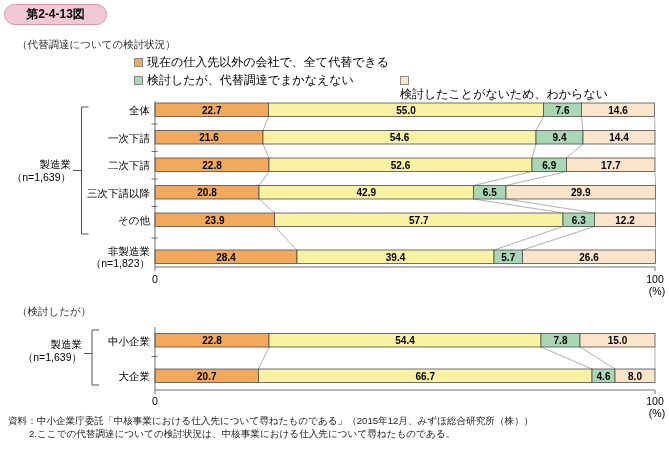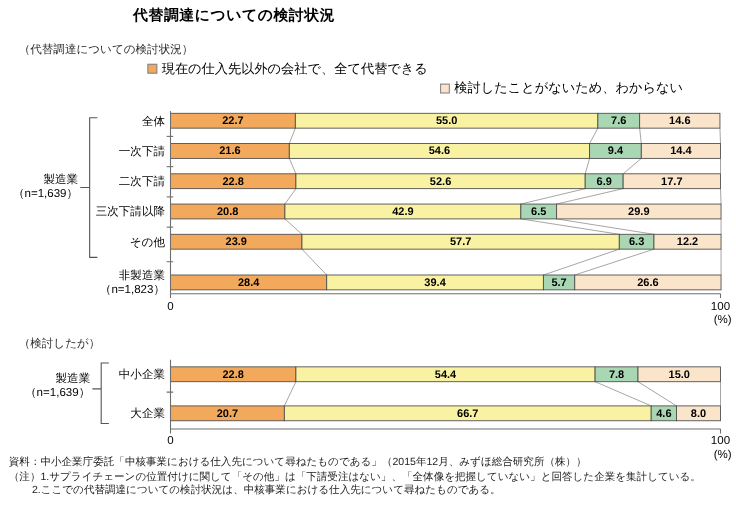--- a/index.html
+++ b/index.html
@@ -22,29 +22,35 @@
   .val{font-size:10px;font-weight:bold;}
   .cat{font-size:10.5px;}
   .ax{font-size:10.5px;}
   .grp{font-size:10.5px;}
 </style>
 </head>
 <body>
 
 <div class="page">
 
-  <div class="title">代替調達についての検討状況</div>
+  <div class="badge">
+    <span>第2-4-13図</span>
+  </div>
 
   <div class="subtitle sub1">（代替調達についての検討状況）</div>
 
   <div class="legend-item" style="left:134px;top:57px;">
     <span class="swatch" style="background: rgb(243, 169, 92);"></span>
     <span>現在の仕入先以外の会社で、全て代替できる</span>
   </div>
-  <div class="legend-item" style="left:400px;top:75px;">
+  <div class="legend-item" style="left:134px;top:75px;">
+    <span class="swatch" style="background: rgb(169, 215, 180);"></span>
+    <span>検討したが、代替調達でまかなえない</span>
+  </div>
+  <div class="legend-item" style="left:400px;top:75px;flex-direction:column;">
     <span class="swatch" style="background: rgb(250, 228, 202);"></span>
     <span>検討したことがないため、わからない</span>
   </div>
 
   <svg class="chart-svg" id="charts" viewBox="0 0 669 462" xmlns="http://www.w3.org/2000/svg">
       <line x1="268.5" y1="116.5" x2="263" y2="130.5" stroke="#9a9a9a" stroke-width="0.8"></line>
       <line x1="543.5" y1="116.5" x2="536" y2="130.5" stroke="#9a9a9a" stroke-width="0.8"></line>
       <line x1="581.5" y1="116.5" x2="583" y2="130.5" stroke="#9a9a9a" stroke-width="0.8"></line>
       <line x1="654.5" y1="116.5" x2="655" y2="130.5" stroke="#9a9a9a" stroke-width="0.8"></line>
       <line x1="263" y1="144" x2="269" y2="158" stroke="#9a9a9a" stroke-width="0.8"></line>
@@ -165,17 +171,16 @@
       <text x="150" y="376.25" class="cat" text-anchor="end" dominant-baseline="central">大企業</text>
       <path d="M 99 330 L 92 330 L 92 385 L 99 385 M 92 353.5 L 84 353.5" fill="none" stroke="#555555" stroke-width="1"></path>
       <text x="82" y="344" class="grp" text-anchor="end" dominant-baseline="central">製造業</text>
       <text x="82" y="357" class="grp" text-anchor="end" dominant-baseline="central">（n=1,639）</text>
     </svg>
 
   <div class="subtitle sub2">（検討したが）</div>
 
   <div class="footnotes">
     <div>資料：中小企業庁委託「中核事業における仕入先について尋ねたものである」（2015年12月、みずほ総合研究所（株））</div>
-    <div>（注）1.サプライチェーンの位置付けに関して「その他」は「下請受注はない」、「全体像を把握していない」と回答した企業を集計している。</div>
     <div class="fn-note2">2.ここでの代替調達についての検討状況は、中核事業における仕入先について尋ねたものである。</div>
   </div>
 
 </div>
 
 </body></html>

